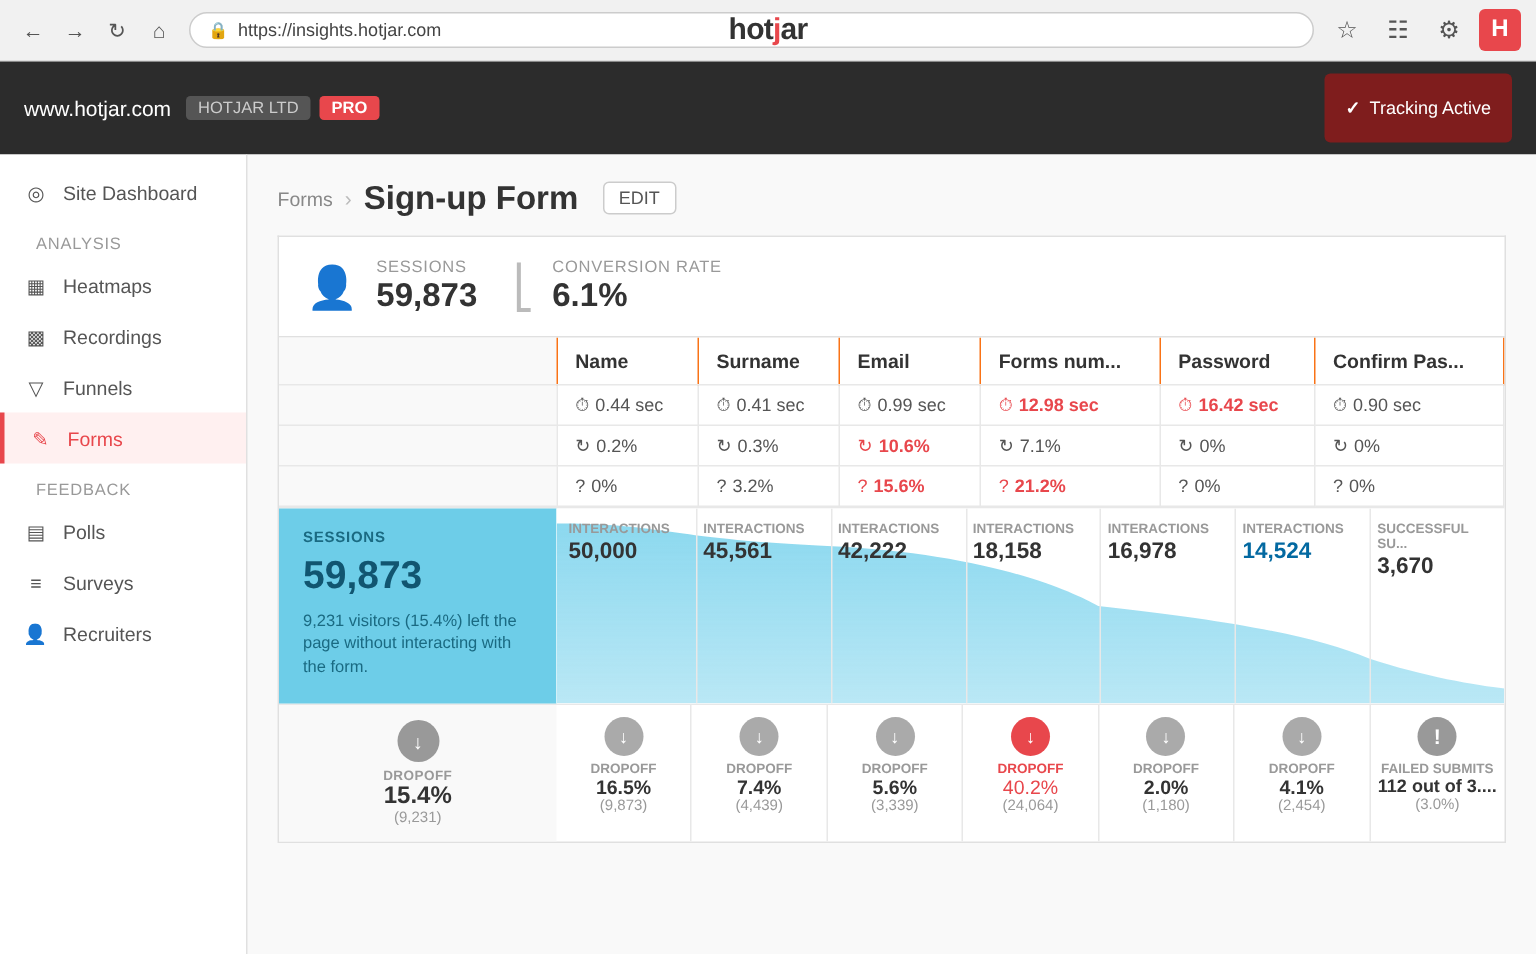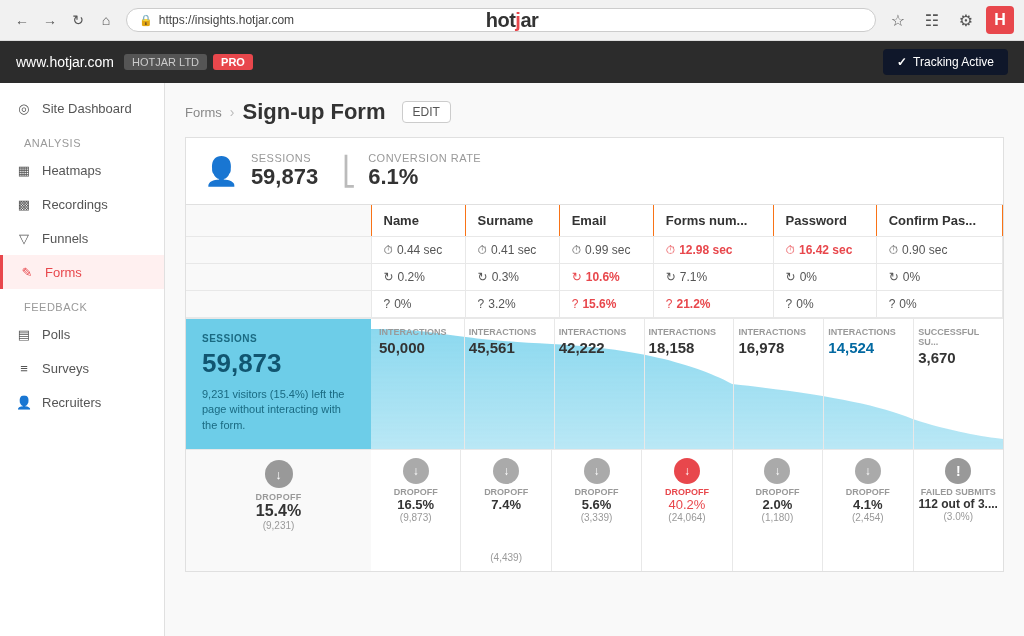--- a/index.html
+++ b/index.html
@@ -52,24 +52,24 @@
     }
     .pro-badge {
       background: #e8474c;
       color: white;
       font-size: 11px;
       font-weight: bold;
       padding: 2px 8px;
       border-radius: 3px;
     }
     .tracking-active-btn {
-      background: #0f172a;
+      background: #7f1d1d;
       color: white;
       border: none;
-      padding: 6px 14px;
+      padding: 16px 14px;
       border-radius: 4px;
       font-size: 12px;
       font-weight: 500;
       cursor: pointer;
       display: flex;
       gap: 6px;
     }
     .tracking-active-btn::before { content: '✓'; font-weight: bold; }
 
     
@@ -478,21 +478,21 @@
           <div style="flex:1;border-right:1px solid #e8e8e8;padding:8px 4px;display:flex;flex-direction:column;align-items:center;text-align:center;">
             <div style="width:26px;height:26px;border-radius:50%;background:#aaa;display:flex;align-items:center;justify-content:center;color:white;font-size:12px;margin-bottom:3px;">↓</div>
             <div style="font-size:9px;font-weight:700;text-transform:uppercase;color:#999;">DROPOFF</div>
             <div style="font-size:13px;font-weight:700;color:#333;">16.5%</div>
             <div style="font-size:10px;color:#999;">(9,873)</div>
           </div>
           <div style="flex:1;border-right:1px solid #e8e8e8;padding:8px 4px;display:flex;flex-direction:column;align-items:center;text-align:center;">
             <div style="width:26px;height:26px;border-radius:50%;background:#aaa;display:flex;align-items:center;justify-content:center;color:white;font-size:12px;margin-bottom:3px;">↓</div>
             <div style="font-size:9px;font-weight:700;text-transform:uppercase;color:#999;">DROPOFF</div>
             <div style="font-size:13px;font-weight:700;color:#333;">7.4%</div>
-            <div style="font-size:10px;color:#999;margin-top:40px;">(4,439)</div>
+            <div style="font-size:10px;color:#999;">(4,439)</div>
           </div>
           <div style="flex:1;border-right:1px solid #e8e8e8;padding:8px 4px;display:flex;flex-direction:column;align-items:center;text-align:center;">
             <div style="width:26px;height:26px;border-radius:50%;background:#aaa;display:flex;align-items:center;justify-content:center;color:white;font-size:12px;margin-bottom:3px;">↓</div>
             <div style="font-size:9px;font-weight:700;text-transform:uppercase;color:#999;">DROPOFF</div>
             <div style="font-size:13px;font-weight:700;color:#333;">5.6%</div>
             <div style="font-size:10px;color:#999;">(3,339)</div>
           </div>
           <div style="flex:1;border-right:1px solid #e8e8e8;padding:8px 4px;display:flex;flex-direction:column;align-items:center;text-align:center;">
             <div style="width:26px;height:26px;border-radius:50%;background:#e8474c;display:flex;align-items:center;justify-content:center;color:white;font-size:12px;margin-bottom:3px;">↓</div>
             <div style="font-size:9px;font-weight:700;text-transform:uppercase;color:#e8474c;">DROPOFF</div>

